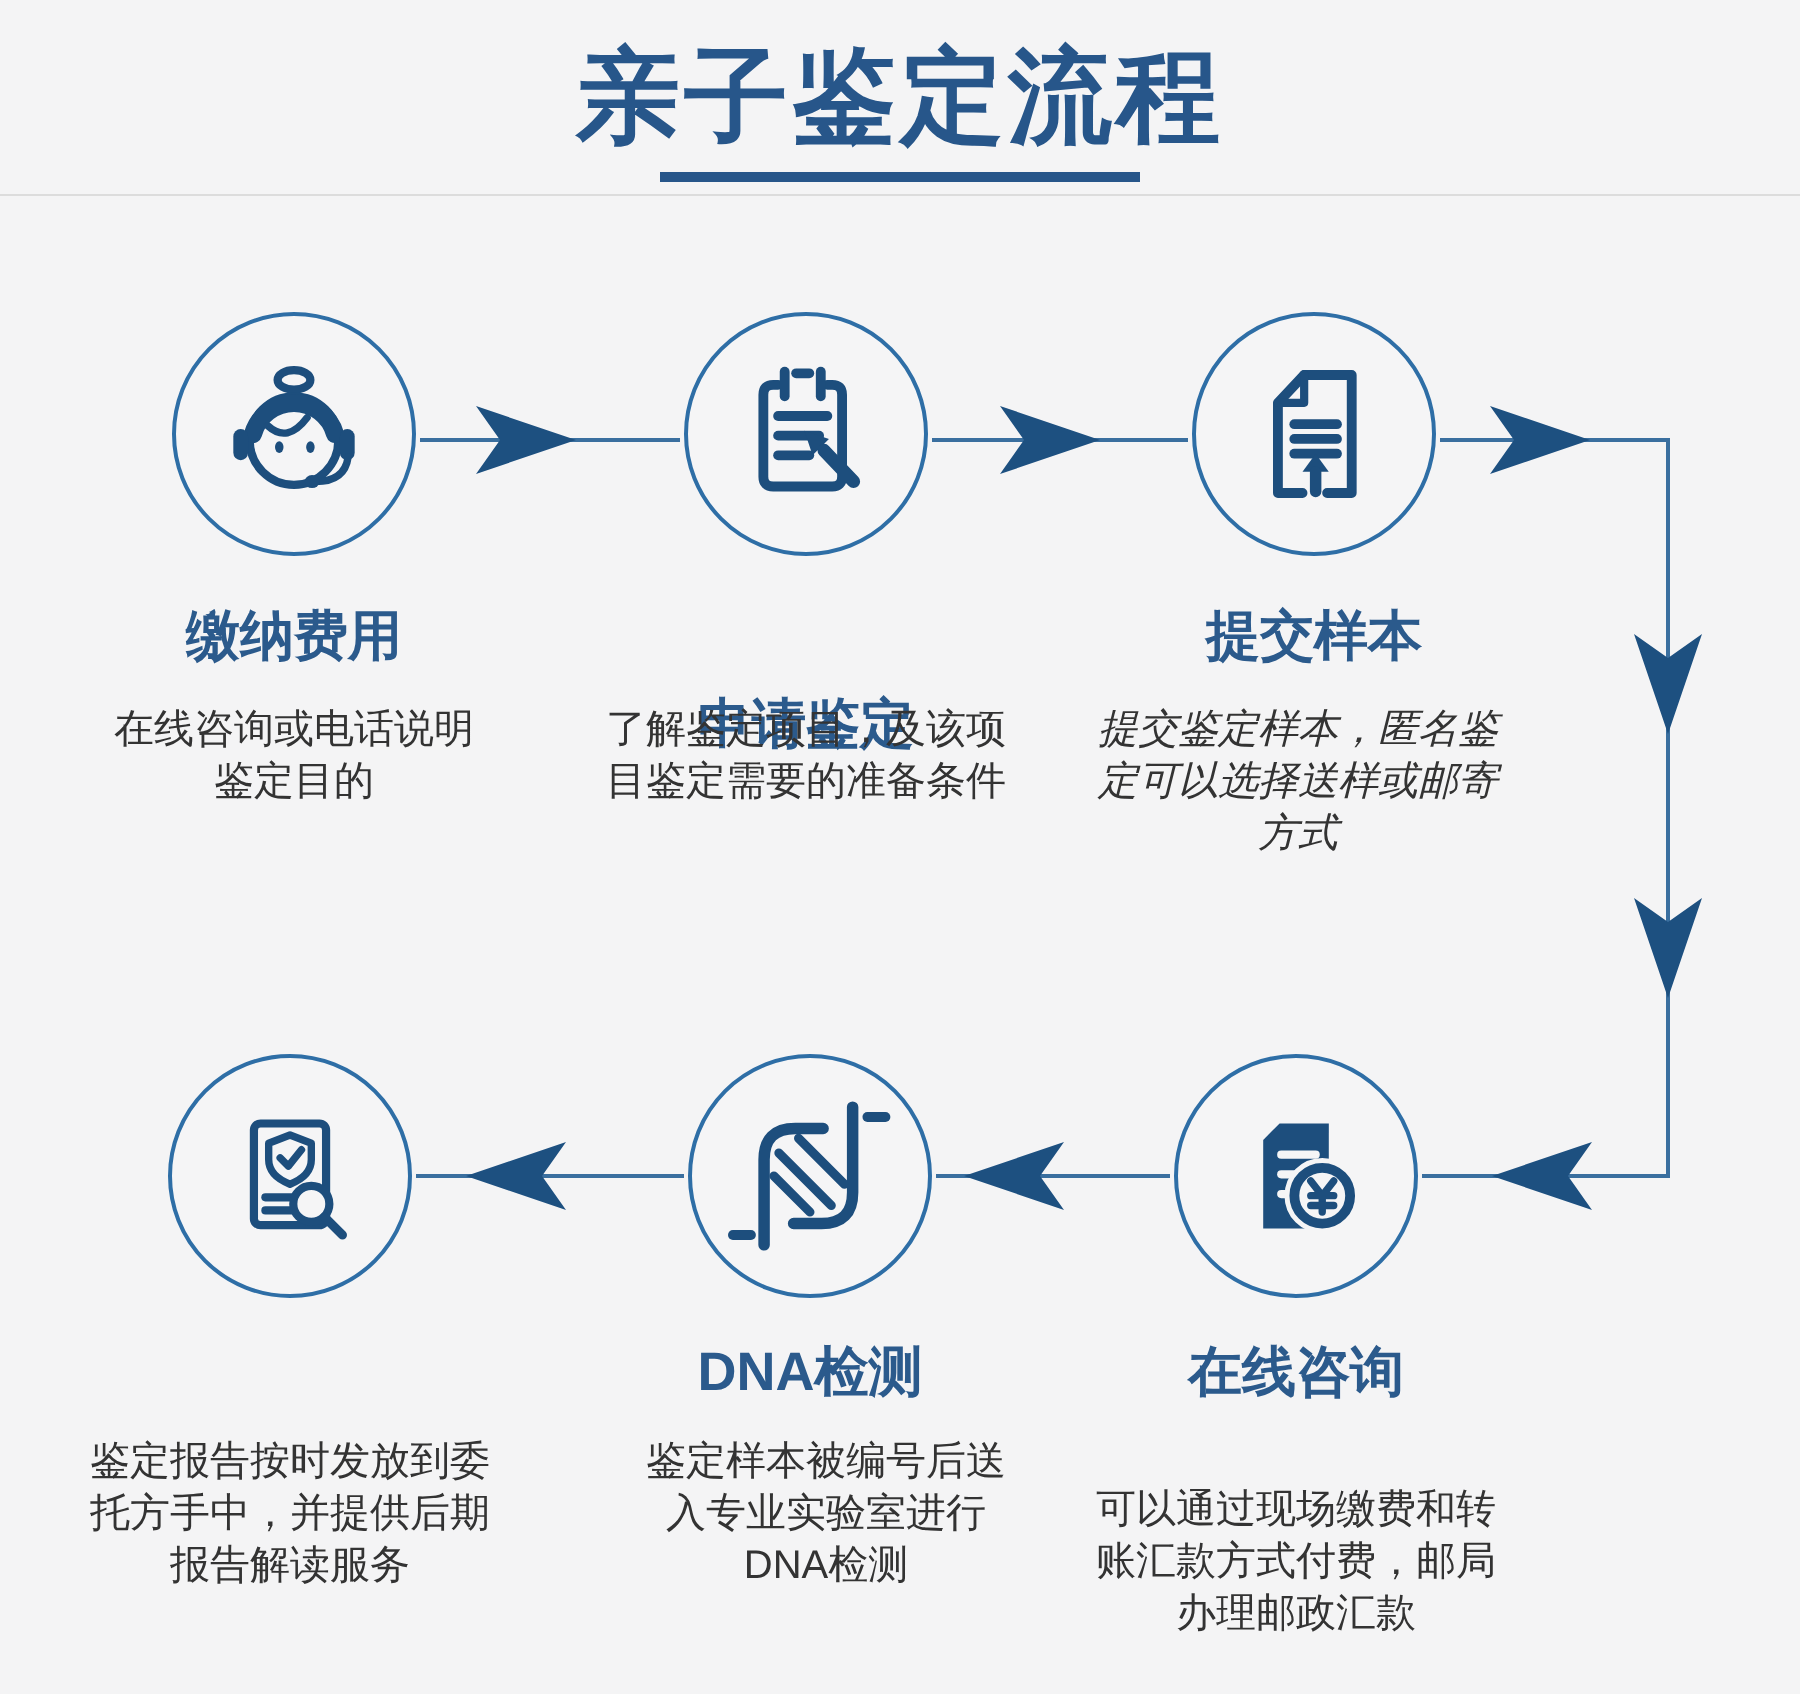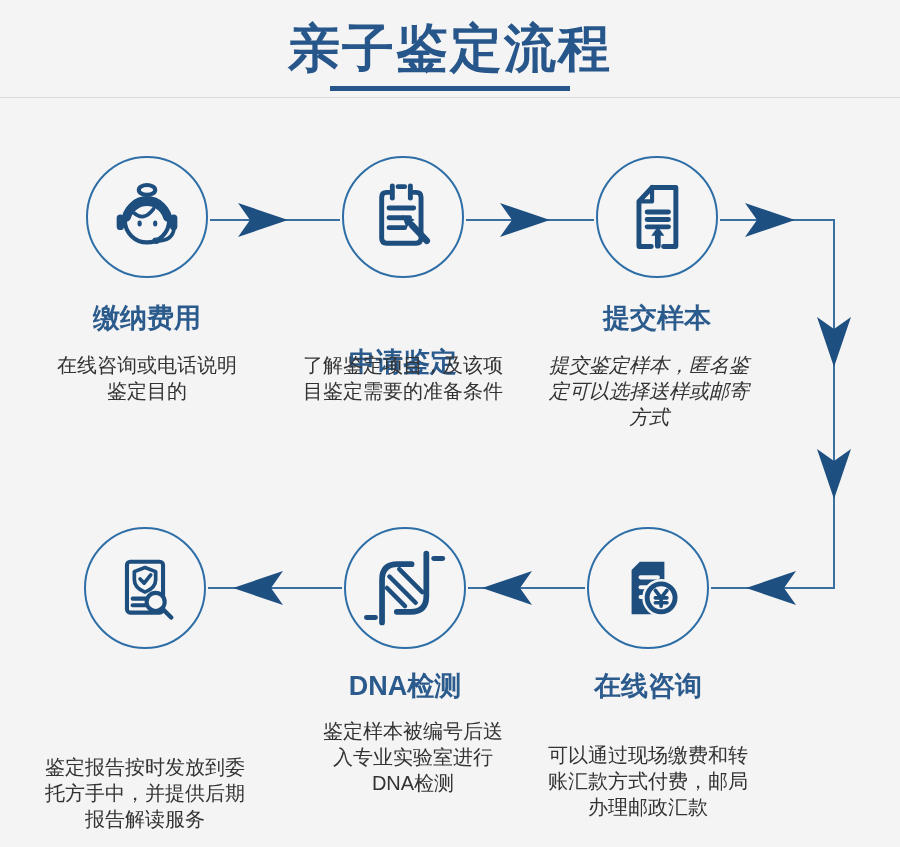--- a/index.html
+++ b/index.html
@@ -69,21 +69,21 @@
   .t3{left:527px;top:300px;}
   .t4{left:518px;top:668px;}
   .t5{left:275px;top:668px;}
   .t6{left:15px;top:668px;}
 
   .d1{left:22px;top:352px;}
   .d2{left:278px;top:352px;}
   .d3{left:524px;top:352px;font-style:italic;}
   .d4{left:523px;top:742px;}
   .d5{left:288px;top:718px;}
-  .d6{left:20px;top:718px;margin-top:36px;}
+  .d6{left:20px;top:718px;}
 </style>
 </head>
 <body>
 
 <div class="canvas">
 
   <div class="header">
     <div class="page-title">亲子鉴定流程</div>
     <div class="title-underline"></div>
     <div class="header-divider"></div>

